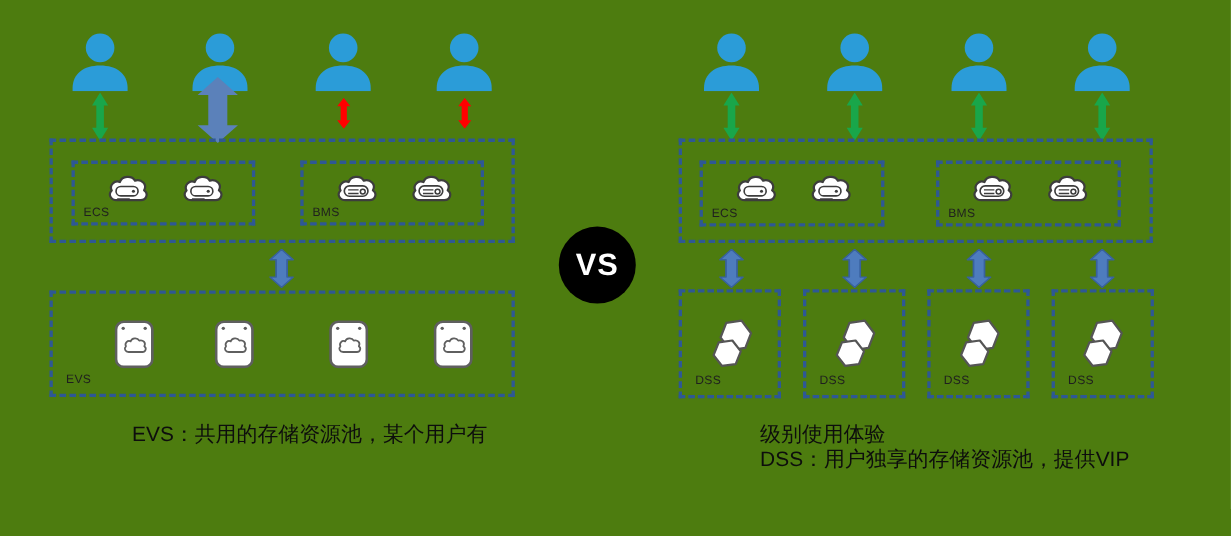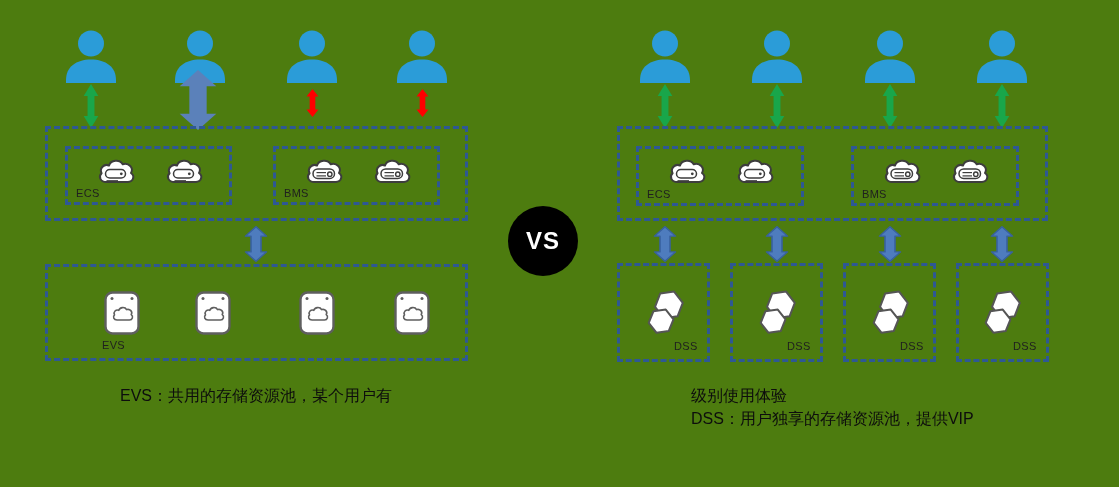--- a/index.html
+++ b/index.html
@@ -1,23 +1,23 @@
 <!DOCTYPE html>
 <html><head>
 <meta charset="utf-8">
 <style>
   html,body{margin:0;padding:0;background:#fff;}
   .canvas{position:relative;width:1119px;height:487px;background:#4d7c0f;overflow:hidden;
           font-family:"Liberation Sans",sans-serif;padding-left:20px;}
   .dash{position:absolute;border:3px dashed #2E5894;box-sizing:border-box;background:transparent;}
   .box-label{position:absolute;left:8px;bottom:3px;font-size:11px;color:#1f1f1f;letter-spacing:.3px;}
-  .box-label.lg{left:12px;bottom:7px;margin-left:42px;}
-  .caption{position:absolute;font-size:16px;line-height:23px;color:#0d0d0d;white-space:nowrap;}
+  .box-label.lg{left:12px;bottom:7px;}
+  .caption{position:absolute;font-size:19px;line-height:23px;color:#0d0d0d;white-space:nowrap;}
   .vs{position:absolute;left:508px;top:206px;width:70px;height:70px;border-radius:50%;
-      background:#000;color:#fff;font-weight:bold;font-size:24px;letter-spacing:1px;
+      background:#000;color:#fff;font-weight:bold;font-size:28px;letter-spacing:1px;
       display:flex;align-items:center;justify-content:center;}
   svg.icon{position:absolute;display:block;}
   .fill-user{fill:#2B9CD8;}
   .fill-green{fill:#19A64A;}
   .fill-red{fill:#FF0000;}
   .fill-steel{fill:#5B81BA;}
 </style>
 </head>
 <body>
 

